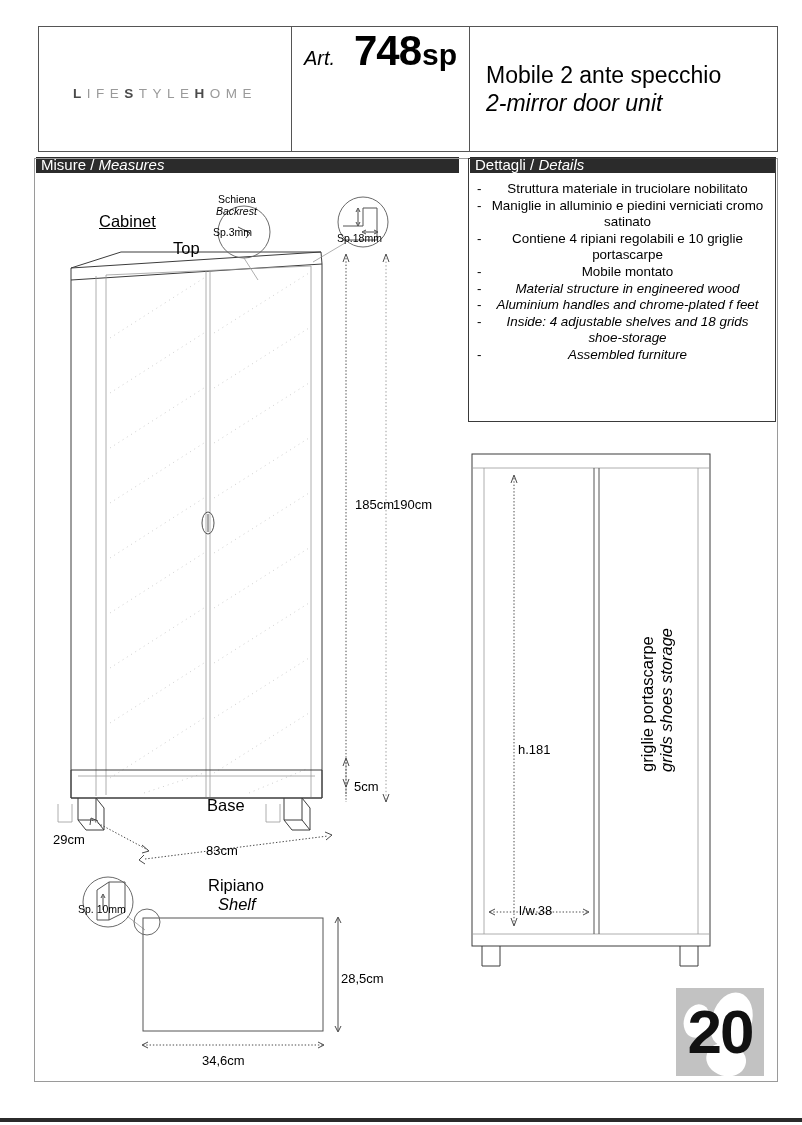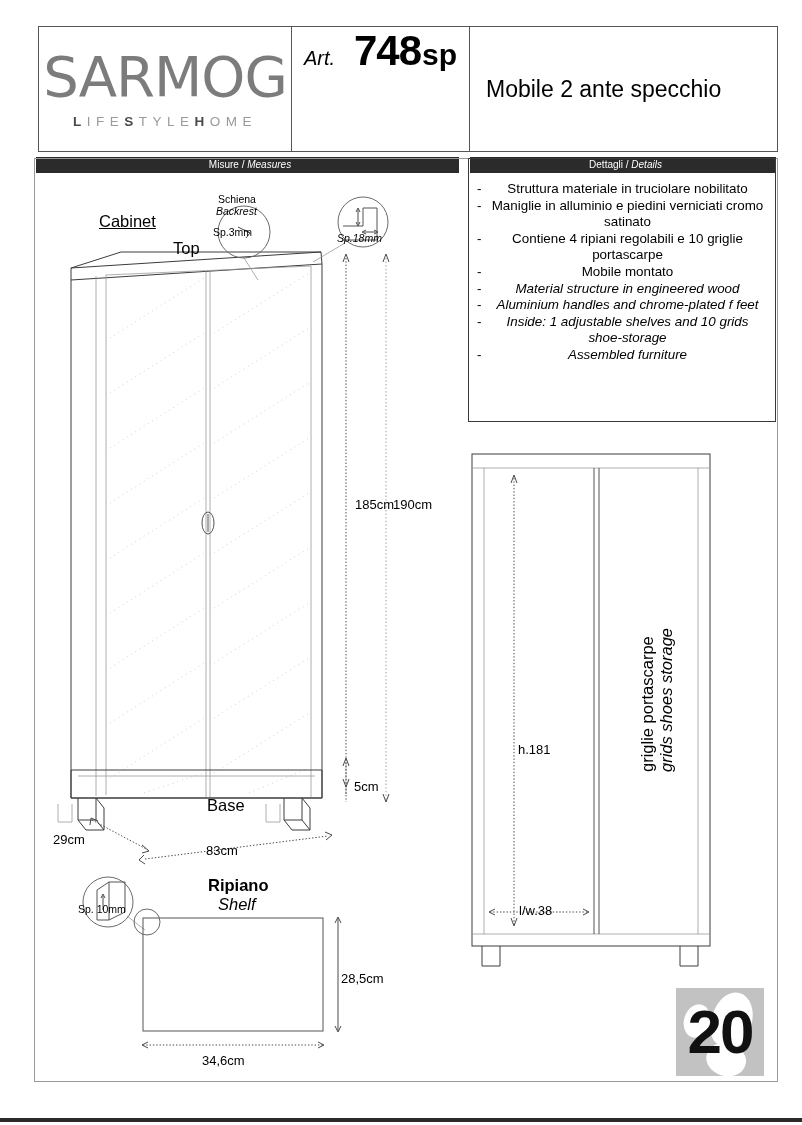--- a/index.html
+++ b/index.html
@@ -26,22 +26,22 @@
 
   .art-lbl{font-style:italic;font-size:20px;font-weight:400;margin-right:6px;}
   .art-num{font-size:42px;font-weight:700;letter-spacing:-1px;margin-left:13px;}
   .art-sfx{font-size:30px;font-weight:700;margin-left:1px;}
 
   .title-it{font-size:23px;line-height:1.22;}
   .title-en{font-size:23px;line-height:1.22;font-style:italic;}
 
   
   .bar{position:absolute;height:16px;background:#2b2b2b;color:#fff;
-       font-size:10px;line-height:16px;padding-left:5px;box-sizing:border-box;
-       border-left:2px solid #fff;text-align:center;}
+       font-size:15px;line-height:16px;padding-left:5px;box-sizing:border-box;
+       border-left:2px solid #fff;}
   .bar i{font-style:italic;}
 
   .panel{position:absolute;border:1.4px solid #8a8a8a;box-sizing:border-box;}
   #measures-panel{left:34px;top:158px;width:744px;height:924px;border-color:#9a9a9a;}
   #details-panel{left:468px;top:158px;width:308px;height:264px;border:1.6px solid #3a3a3a;}
 
   
   .details-list{position:absolute;left:8px;top:22px;right:8px;
                 font-size:13.4px;line-height:16.6px;}
   .dl-item{display:flex;margin-bottom:0px;}
@@ -87,34 +87,34 @@
   .rot{transform:rotate(-90deg);transform-origin:left top;}
 </style>
 </head>
 <body>
 
 <div class="page">
 
   <div class="header">
 
     <div class="hcell logo">
-      <div class="logo-word">SARMOG</div>
       <div class="logo-tag">
         <b>L</b><span>I</span><span>F</span><span>E</span><b>S</b><span>T</span><span>Y</span><span>L</span><span>E</span><b>H</b><span>O</span><span>M</span><span>E</span>
       </div>
     </div>
 
     <div class="hcell art">
       <span class="art-lbl">Art.</span>
       <span class="art-num">748</span>
       <span class="art-sfx">sp</span>
     </div>
 
     <div class="hcell title">
       <div class="title-it">Mobile 2 ante specchio</div>
+      <div class="title-en">2-mirror door unit</div>
     </div>
   </div>
 
   <div class="bar" id="measures-bar" style="left:34px;top:157px;width:425px;">
     <span>Misure</span><span> / </span><i>Measures</i>
   </div>
   <div class="panel" id="measures-panel"></div>
 
   <svg id="cabinet-svg" style="left:34px;top:158px;" width="420" height="700">
 
@@ -187,21 +187,21 @@
   <span class="lbl sm it" style="left:216px;top:205px;">Backrest</span>
   <span class="lbl sm" style="left:213px;top:226px;">Sp.3mm</span>
 
   <svg style="left:325px;top:196px;" width="90" height="90">
     <circle class="circ" cx="38" cy="26" r="25"></circle>
     <path class="ln2" d="M18,30 L38,30 L38,12 L52,12 L52,44 L18,44"></path>
     <path class="solidthin" d="M33,14 L33,28 M31,16 L33,12 L35,16 M31,26 L33,30 L35,26"></path>
     <path class="solidthin" d="M39,36 L51,36 M41,34 L37,36 L41,38 M49,34 L53,36 L49,38"></path>
     <path class="thin" d="M20,47 L-12,66"></path>
   </svg>
-  <span class="lbl sm" style="left:337px;top:232px;font-style:italic;">Sp.18mm</span>
+  <span class="lbl sm" style="left:337px;top:232px;">Sp.18mm</span>
 
   <svg style="left:340px;top:250px;" width="60" height="560">
     <path class="dimd" d="M6,8 L6,545"></path>
     <path class="solidthin" d="M3,12 L6,4 L9,12"></path>
     <path class="solidthin" d="M3,529 L6,537 L9,529"></path>
     <path class="dimdl" d="M46,8 L46,552"></path>
     <path class="solidthin" d="M43,12 L46,4 L49,12"></path>
     <path class="solidthin" d="M43,544 L46,552 L49,544"></path>
     <path class="dimd" d="M6,512 L6,552"></path>
     <path class="solidthin" d="M3,516 L6,508 L9,516"></path>
@@ -214,21 +214,21 @@
     <path class="dimd" d="M32,8 L88,38"></path>
     <path class="solidthin" d="M30,13 L31,6 L38,9"></path>
     <path class="solidthin" d="M82,33 L89,39 L82,41"></path>
     <path class="dimd" d="M85,47 L268,24"></path>
     <path class="solidthin" d="M84,43 L79,48 L85,52"></path>
     <path class="solidthin" d="M265,20 L272,23 L266,28"></path>
   </svg>
   <span class="lbl" style="left:53px;top:832px;">29cm</span>
   <span class="lbl" style="left:206px;top:843px;">83cm</span>
 
-  <span class="lbl big" style="left:208px;top:876px;font-weight:bold;">Ripiano</span>
+  <span class="lbl big" style="left:208px;top:876px;">Ripiano</span>
   <span class="lbl big it" style="left:218px;top:895px;">Shelf</span>
 
   <svg style="left:75px;top:872px;" width="80" height="70">
     <circle class="circ" cx="33" cy="30" r="25"></circle>
     <path class="ln2" d="M22,18 L34,10 L50,10 L50,40 L34,48 L22,48 Z"></path>
     <path class="ln2" d="M34,10 L34,48"></path>
     <path class="solidthin" d="M28,24 L28,38 M26,26 L28,22 L30,26"></path>
     <path class="thin" d="M52,44 L70,58"></path>
   </svg>
   <span class="lbl sm" style="left:78px;top:903px;">Sp. 10mm</span>
@@ -268,21 +268,21 @@
         <div class="dl-item en">
           <span class="dl-dash">-</span>
           <span class="dl-txt">Material structure in engineered wood</span>
         </div>
         <div class="dl-item en">
           <span class="dl-dash">-</span>
           <span class="dl-txt">Aluminium handles and chrome-plated f feet</span>
         </div>
         <div class="dl-item en">
           <span class="dl-dash">-</span>
-          <span class="dl-txt">Inside: 1 adjustable shelves and 10 grids shoe-storage</span>
+          <span class="dl-txt">Inside: 4 adjustable shelves and 18 grids shoe-storage</span>
         </div>
         <div class="dl-item en">
           <span class="dl-dash">-</span>
           <span class="dl-txt">Assembled furniture</span>
         </div>
       </div>
   </div>
 
   <svg id="grids-svg" style="left:468px;top:450px;" width="310" height="540">
 

